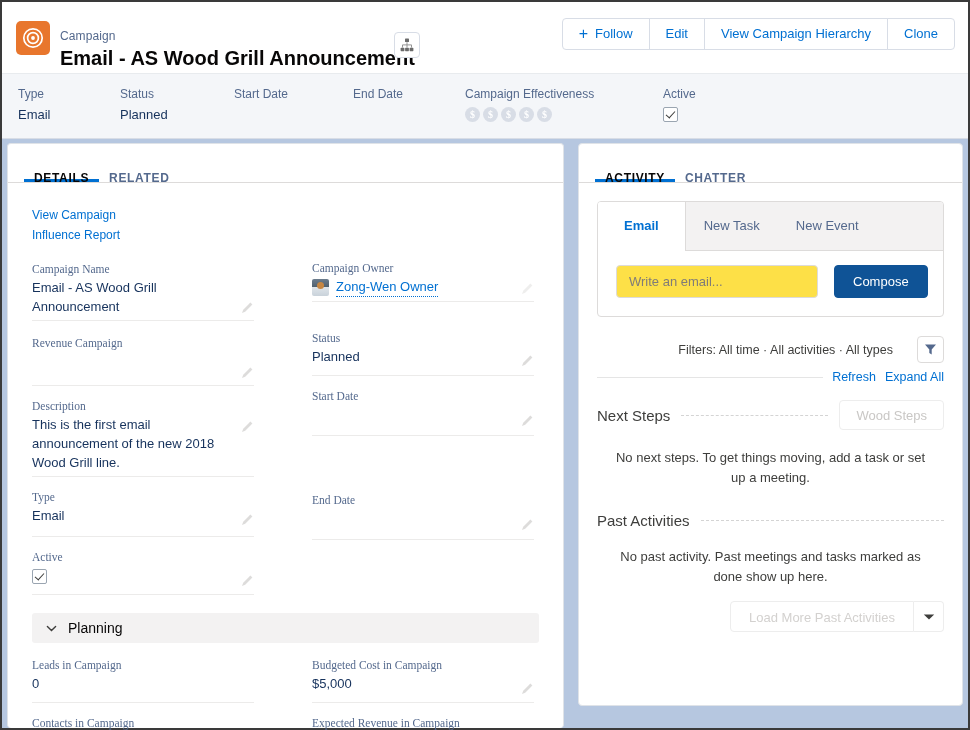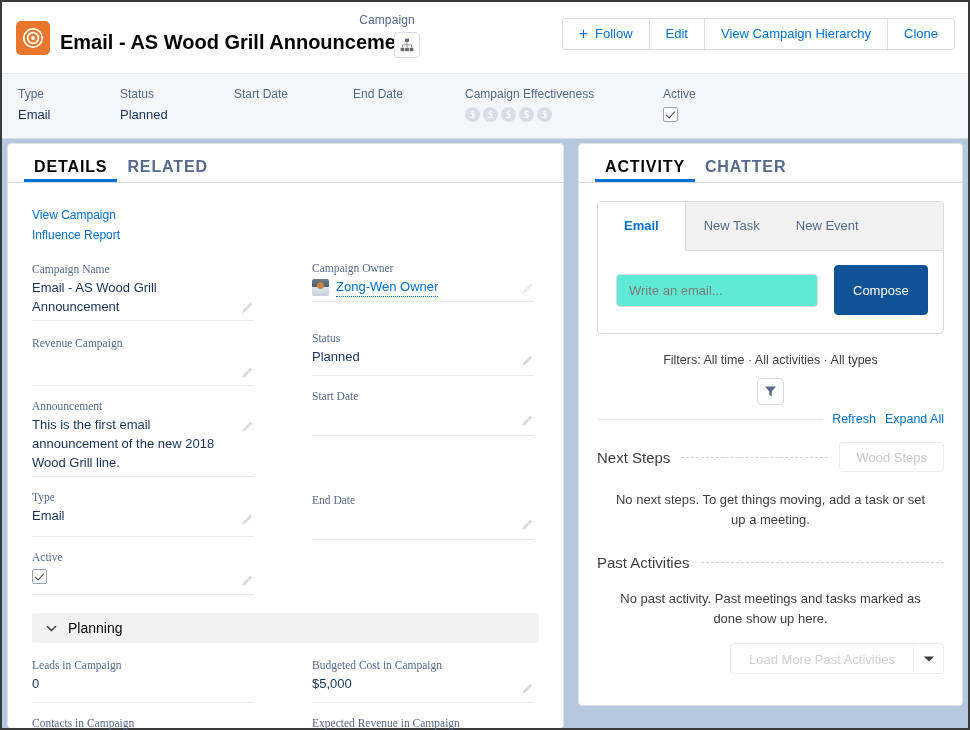--- a/index.html
+++ b/index.html
@@ -25,21 +25,21 @@
     position:relative; height:72px; background:#fff;
     border-bottom:1px solid #e8ebee;
   }
   .rec-icon {
     position:absolute; left:14px; top:19px;
     width:34px; height:34px; border-radius:5px;
     background:#e8762d;
     display:flex; align-items:center; justify-content:center;
   }
   .rec-icon svg { display:block; }
-  .title-block { position:absolute; left:58px; top:10px;text-align:right; }
+  .title-block { position:absolute; left:58px; top:26px; }
   .obj-type {
     font-size:12px; color:#54698d; line-height:16px;
     letter-spacing:.01em; margin-bottom:1px;
   }
   .rec-name {
     font-size:20px; font-weight:bold; color:#080707;
     line-height:27px; white-space:nowrap;
   }
   .hier-btn {
     position:absolute; left:392px; top:30px;
@@ -90,22 +90,22 @@
   .card {
     position:absolute; background:#fff;
     border:1px solid #dfe3e8; border-radius:4px;
   }
   .left-card  { left:5px; top:3px; width:557px; bottom:0; border-bottom:none; }
   .right-card { left:576px; top:3px; right:5px; height:563px; }
 
   
   .tabs { display:flex; border-bottom:1px solid #dddbda; padding:0 16px; height:39px; }
   .tab {
-    font-size:16px; font-weight:bold; letter-spacing:.055em;
-    color:#54698d; padding:4px 10px; line-height:37px;
+    font-size:12px; font-weight:bold; letter-spacing:.055em;
+    color:#54698d; padding:16px 10px; line-height:37px;
     border-bottom:3px solid transparent; cursor:pointer; text-transform:uppercase;
   }
   .tab.active { color:#080707; border-bottom-color:#0070d2; }
 
   
   .detail-body { padding:22px 24px 0 24px; position:relative; height:100%; overflow:hidden; }
   .inf-link {
     color:#0070d2; font-size:12px; line-height:20px; cursor:pointer;
     display:block; width:125px; margin-bottom:16px;
   }
@@ -149,31 +149,31 @@
   }
   .ctab.active {
     background:#fff; color:#0070d2; font-weight:bold;
     border-right:1px solid #dddbda; border-radius:3px 0 0 0;
     margin-bottom:-1px; padding:0 26px;
   }
   .comp-row { display:flex; align-items:center; gap:16px; padding:14px 18px 18px 18px; }
   .comp-input {
     flex:1; height:33px; border:1px solid #dddbda; border-radius:4px;
     padding:0 12px; font-size:13px; color:#514f4d;
-    font-family:"Liberation Sans", sans-serif; background:#5eead4;
+    font-family:"Liberation Sans", sans-serif; background:#fde047;
   }
   .comp-input::placeholder { color:#807c78; }
   .compose-btn {
     background:#0f5396; color:#fff; border:1px solid #0f5396; border-radius:4px;
-    height:50px; padding:0 18px; font-size:13px; cursor:pointer;
+    height:33px; padding:0 18px; font-size:13px; cursor:pointer;
     font-family:"Liberation Sans", sans-serif;
   }
   .filters-row {
     display:flex; align-items:center; justify-content:flex-end;
-    gap:11px; margin-top:19px;flex-direction:column;
+    gap:24px; margin-top:19px;
   }
   .filters-text { font-size:12.5px; color:#3e3e3c; }
   .filter-btn {
     width:27px; height:27px; border:1px solid #dddbda; border-radius:4px;
     background:#fff; display:flex; align-items:center; justify-content:center;
     cursor:pointer;
   }
   .refresh-row {
     display:flex; align-items:center; gap:9px; margin-top:7px;
   }
@@ -301,21 +301,21 @@
               </svg>
           </div>
           <div class="field" style="padding-top:2px;">
             <div class="f-label">Revenue Campaign</div>
             <div class="f-value" style="min-height:29px;"></div>
             <svg class="pencil" viewBox="0 0 13 13">
                 <path d="M1 12 L2.2 8.8 L9.4 1.6 L11.4 3.6 L4.2 10.8 Z" fill="#b0adab"></path>
               </svg>
           </div>
           <div class="field">
-            <div class="f-label">Announcement</div>
+            <div class="f-label">Description</div>
             <div class="f-value">This is the first email announcement of the new 2018 Wood Grill line.</div>
             <svg class="pencil" viewBox="0 0 13 13" style="bottom:43px;">
                 <path d="M1 12 L2.2 8.8 L9.4 1.6 L11.4 3.6 L4.2 10.8 Z" fill="#b0adab"></path>
               </svg>
           </div>
           <div class="field">
             <div class="f-label">Type</div>
             <div class="f-value" style="min-height:26px;">Email</div>
             <svg class="pencil" viewBox="0 0 13 13" style="bottom:10px;">
                 <path d="M1 12 L2.2 8.8 L9.4 1.6 L11.4 3.6 L4.2 10.8 Z" fill="#b0adab"></path>

